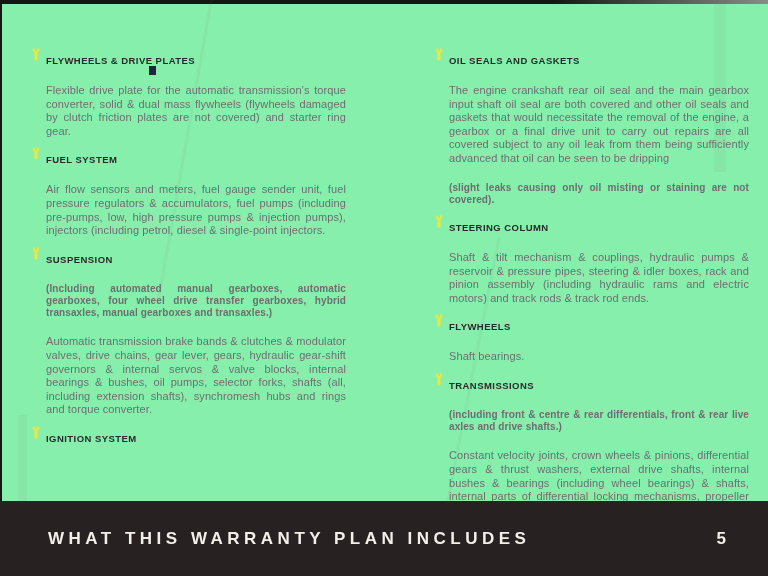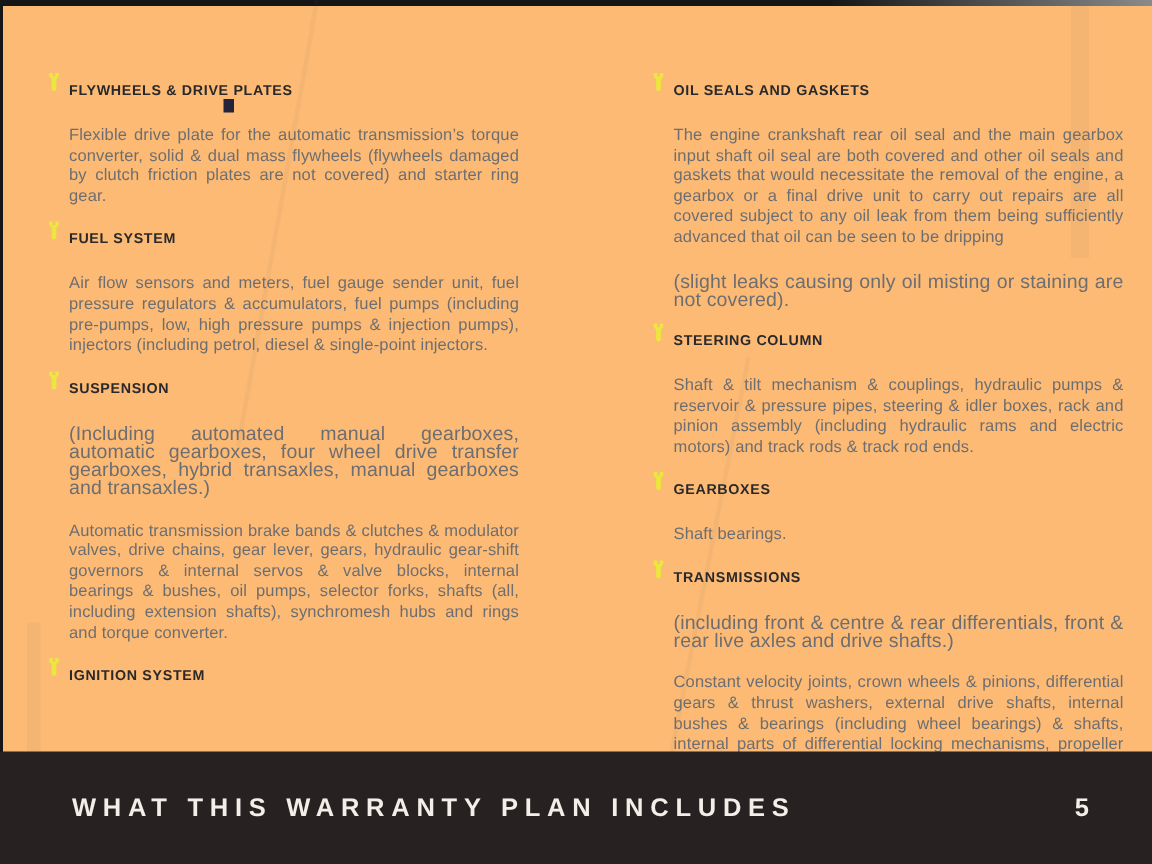--- a/index.html
+++ b/index.html
@@ -4,21 +4,21 @@
 <style>
   html, body { margin:0; padding:0; }
   body {
     width:768px; height:576px;
     background:#f7f7f7;
     font-family:"Liberation Sans", sans-serif;
     position:relative; overflow:hidden;
   }
   .page {
     position:absolute; inset:0;
-    background:#fdba74;
+    background:#86efac;
   }
   .top-border {
     position:absolute; top:0; left:0; width:100%; height:4px;
     background:linear-gradient(to right, #161616 72%, #8a8a8a 100%);
   }
   .left-border {
     position:absolute; top:0; left:0; width:2px; height:512px; background:#161616;
   }
   .deco { position:absolute; background:rgba(110,110,110,0.06); }
   .deco-1 { left:186px; top:-30px; width:3px; height:330px; transform:rotate(10deg); }
@@ -37,21 +37,21 @@
     color:#29292b;
   }
   .spanner-icon { position:absolute; left:-15px; top:-1px; width:10px; height:13px; }
 
   p.body {
     margin:16px 0 3px 0;
     font-size:11px; line-height:13.6px;
     color:#6d6e71; text-align:justify;
     letter-spacing:0.1px;
   }
-  p.small { font-size:13px; line-height:12.2px; }
+  p.small { font-size:10px; line-height:12.2px;font-weight:bold; }
 
   .mouse-cursor {
     position:absolute; left:149px; top:66px; width:7px; height:9px;
     background:#23233c;
   }
 
   .footer {
     position:absolute; left:0; bottom:0; width:100%; height:75px;
     background:#272122;
     display:flex; align-items:center;
@@ -141,21 +141,21 @@
         <span class="heading">STEERING COLUMN</span>
       </div>
       <p class="body">Shaft &amp; tilt mechanism &amp; couplings, hydraulic pumps &amp; reservoir &amp; pressure pipes, steering &amp; idler boxes, rack and pinion assembly (including hydraulic rams and electric motors) and track rods &amp; track rod ends.</p>
     </div>
 
     <div class="section">
       <div class="heading-row">
         <svg class="spanner-icon" viewBox="0 0 10 13">
           <path d="M2.1,0.6 h2.1 v2.4 h1.6 V0.6 h2.1 c0.7,1.3 0.5,2.7 -0.7,3.5 c-0.5,0.3 -0.6,0.6 -0.6,1.1 v5.8 c0,0.9 -0.7,1.6 -1.6,1.6 c-0.9,0 -1.6,-0.7 -1.6,-1.6 V5.2 c0,-0.5 -0.1,-0.8 -0.6,-1.1 C1.6,3.3 1.4,1.9 2.1,0.6 z" fill="#ece73e"></path>
         </svg>
-        <span class="heading">GEARBOXES</span>
+        <span class="heading">FLYWHEELS</span>
       </div>
       <p class="body">Shaft bearings.</p>
     </div>
 
     <div class="section">
       <div class="heading-row">
         <svg class="spanner-icon" viewBox="0 0 10 13">
           <path d="M2.1,0.6 h2.1 v2.4 h1.6 V0.6 h2.1 c0.7,1.3 0.5,2.7 -0.7,3.5 c-0.5,0.3 -0.6,0.6 -0.6,1.1 v5.8 c0,0.9 -0.7,1.6 -1.6,1.6 c-0.9,0 -1.6,-0.7 -1.6,-1.6 V5.2 c0,-0.5 -0.1,-0.8 -0.6,-1.1 C1.6,3.3 1.4,1.9 2.1,0.6 z" fill="#ece73e"></path>
         </svg>
         <span class="heading">TRANSMISSIONS</span>

